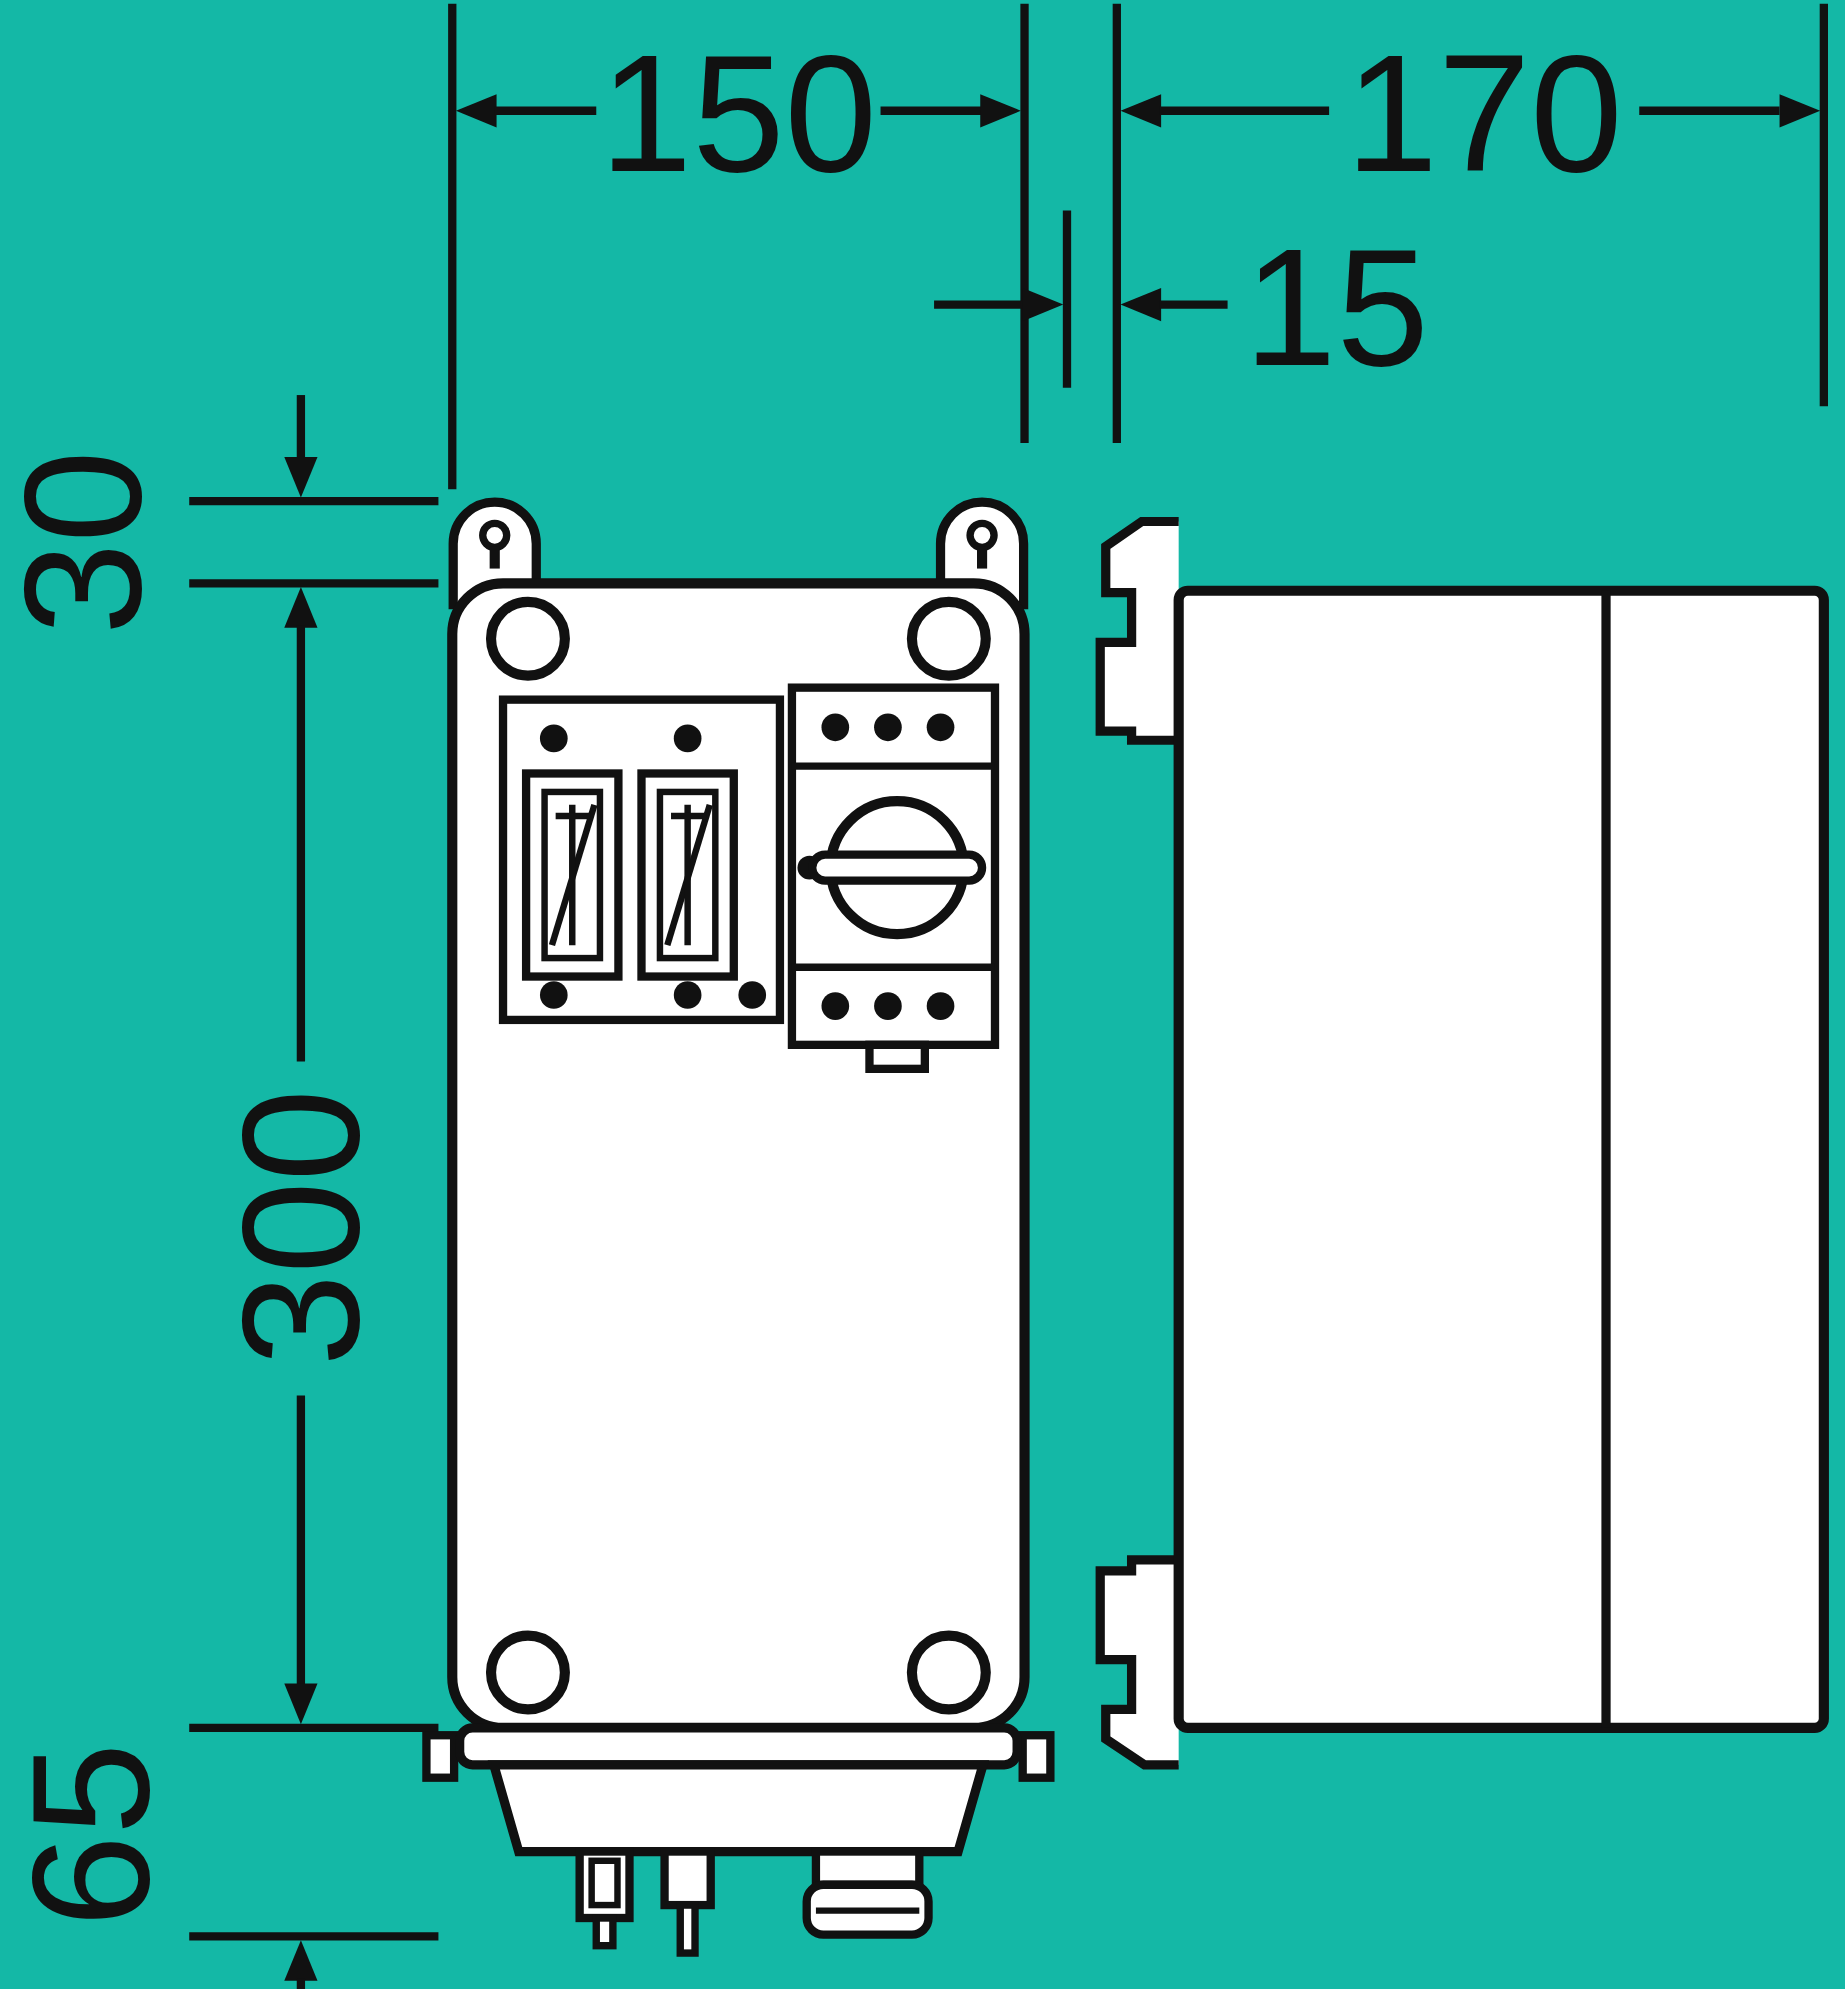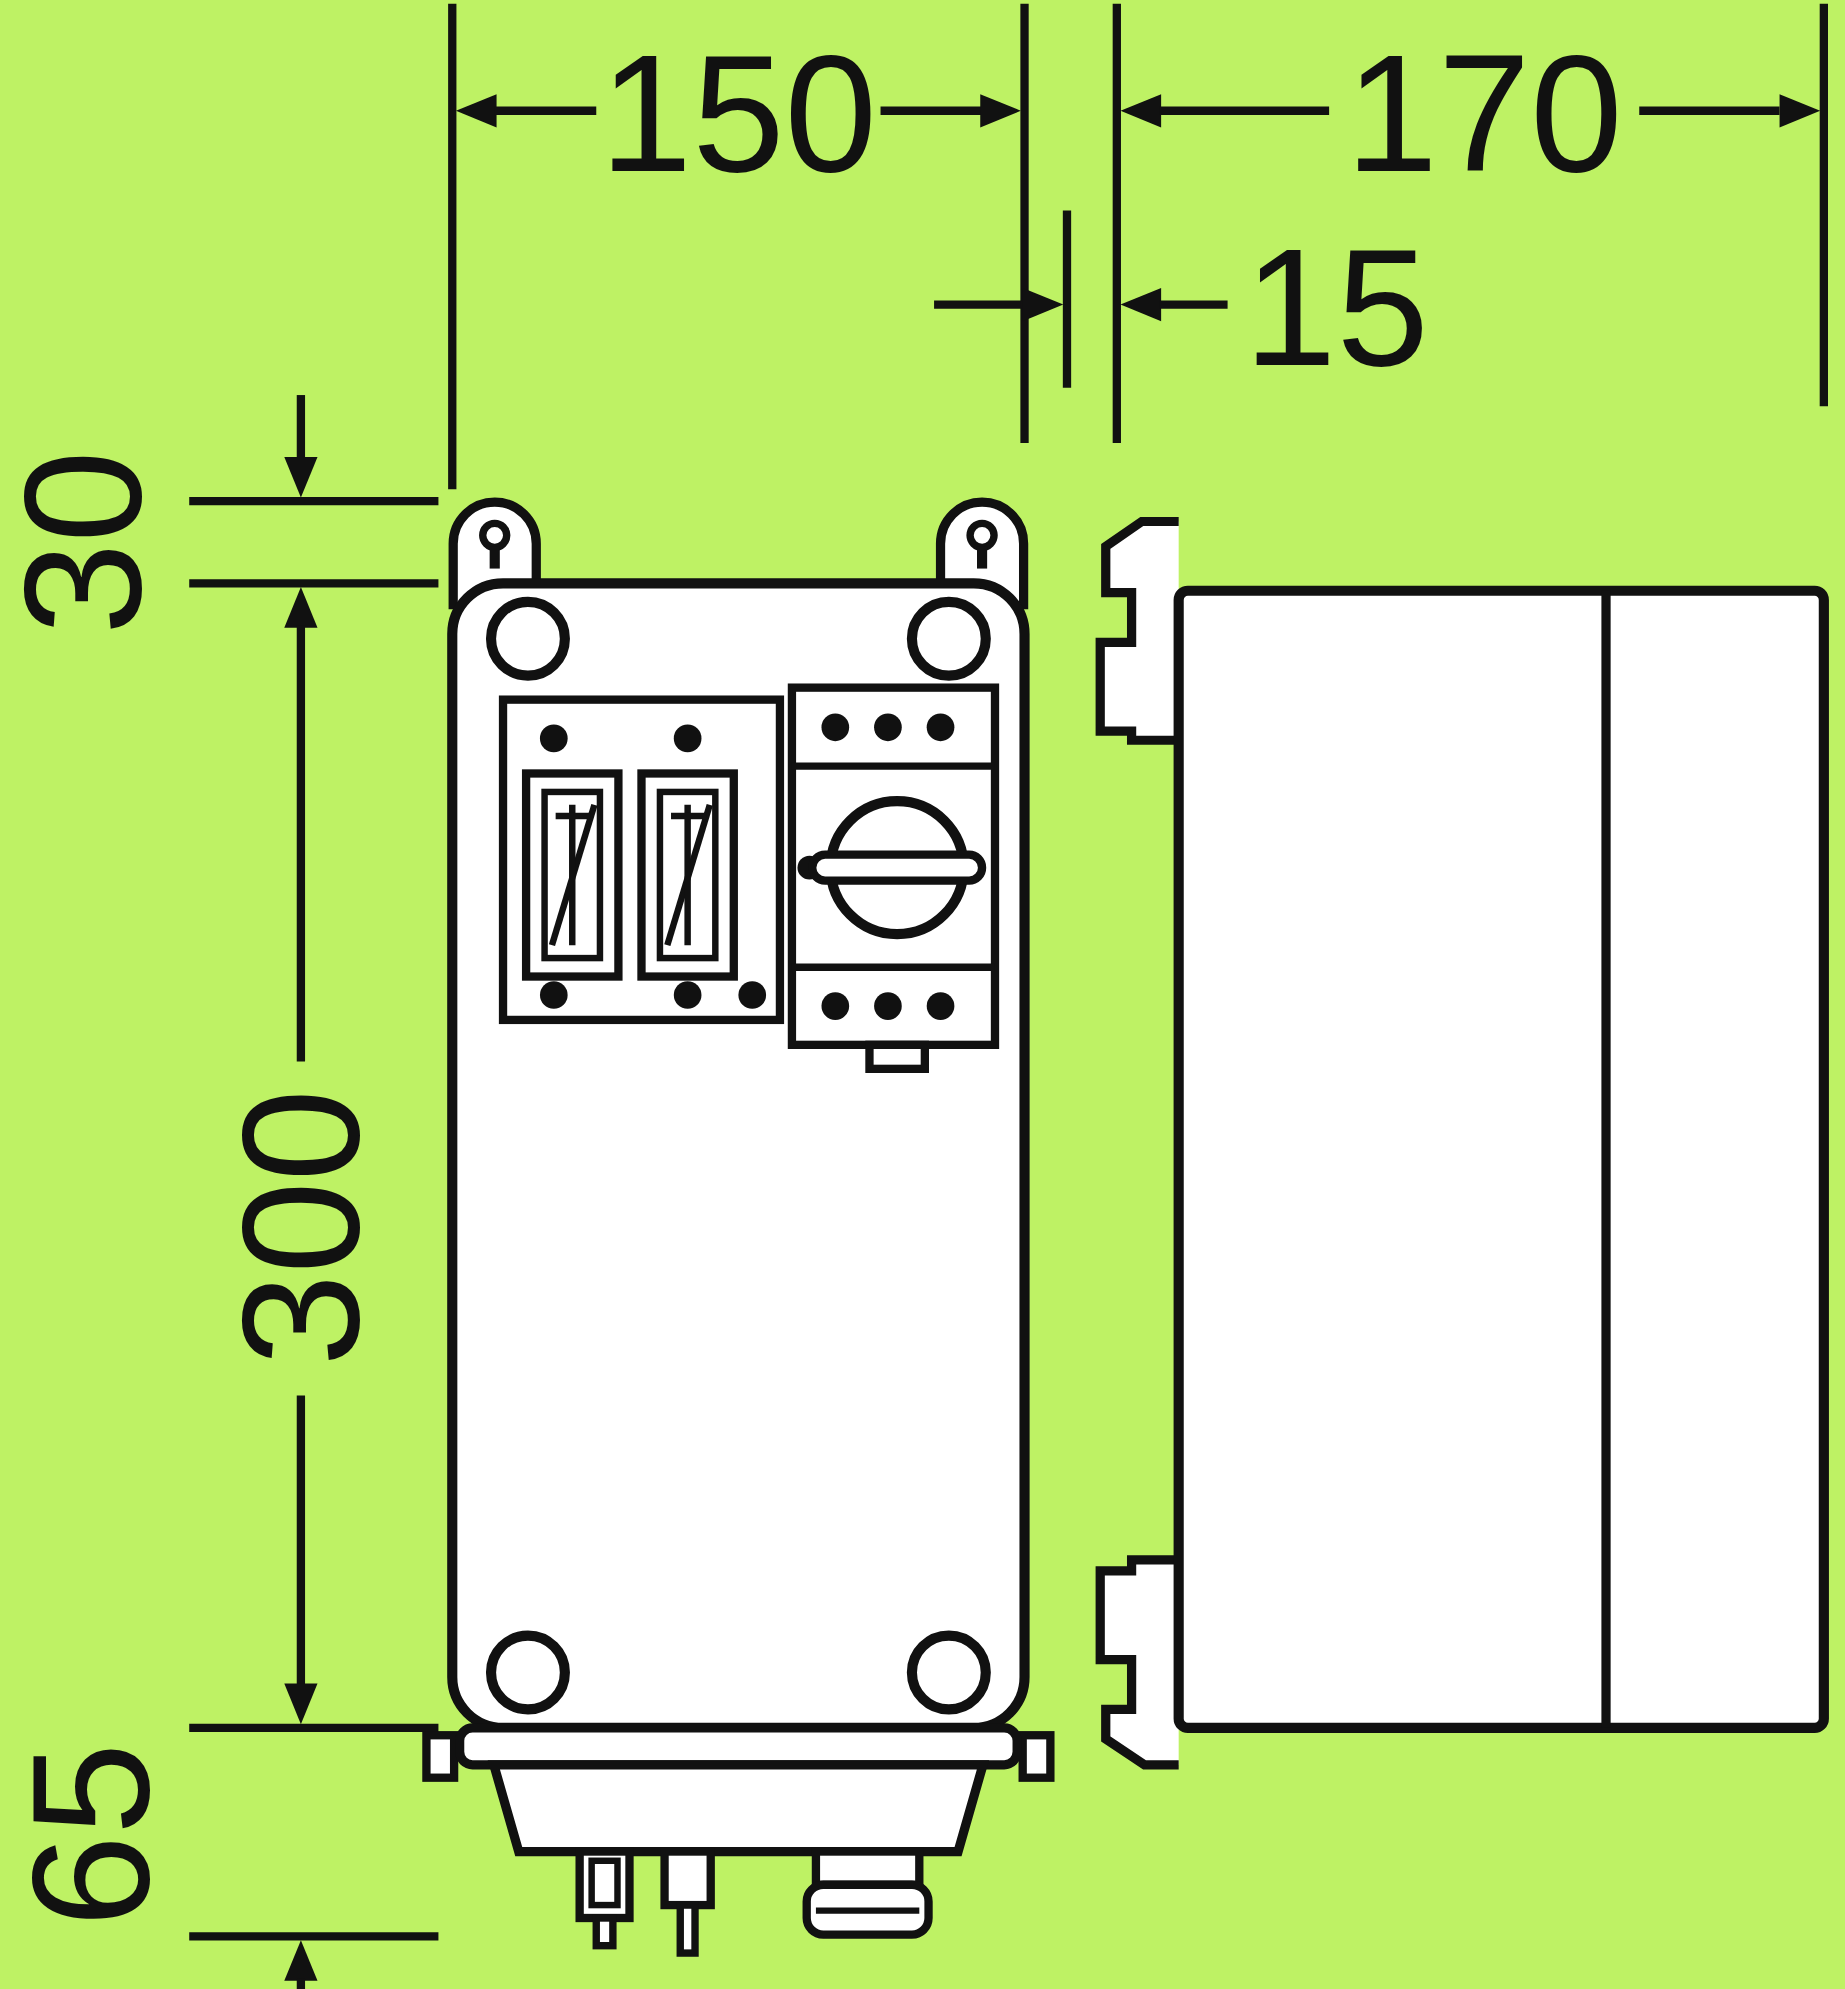--- a/index.html
+++ b/index.html
@@ -1,16 +1,16 @@
 <!DOCTYPE html>
 <html style="font-size:14.8px"><head>
 <meta charset="utf-8">
 <style>
   html,body{margin:0;padding:0;background:#ffffff;}
-  .stage{width:1846px;height:1990px;position:relative;background:#bef264;}
+  .stage{width:1846px;height:1990px;position:relative;background:#14b8a6;}
   svg{display:block;}
   .dim-text{
     font-family:"Liberation Sans","DejaVu Sans",sans-serif;
     font-size:180px;
     fill:#111111;
     font-weight:400;
   }
   .ln{stroke:#111111;fill:none;}
   .fillshape{fill:#111111;stroke:none;}
   .white{fill:#ffffff;}

